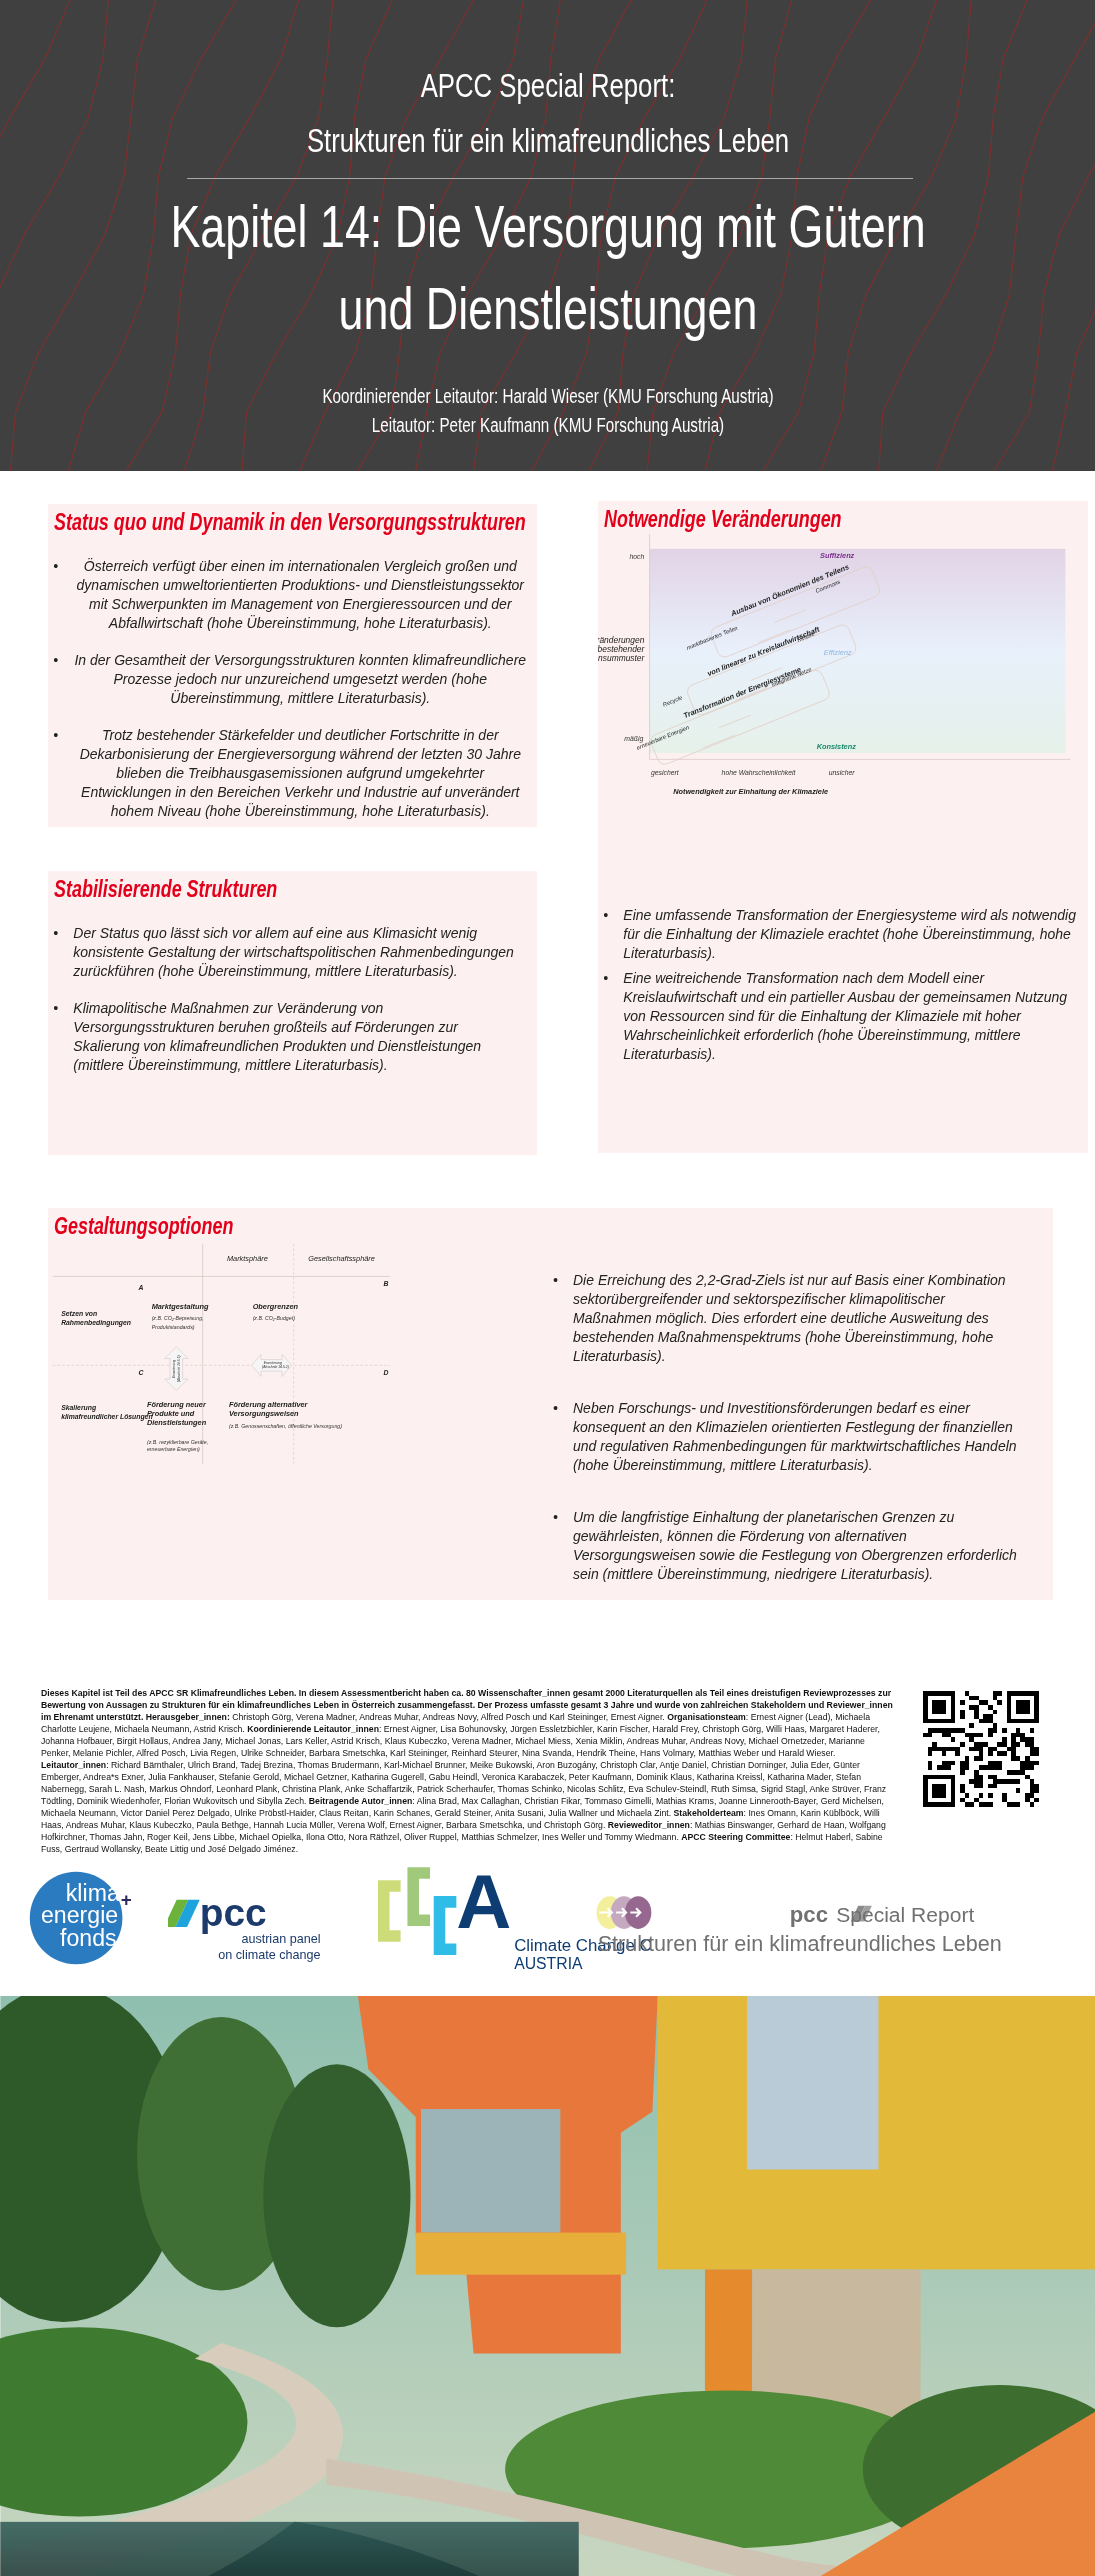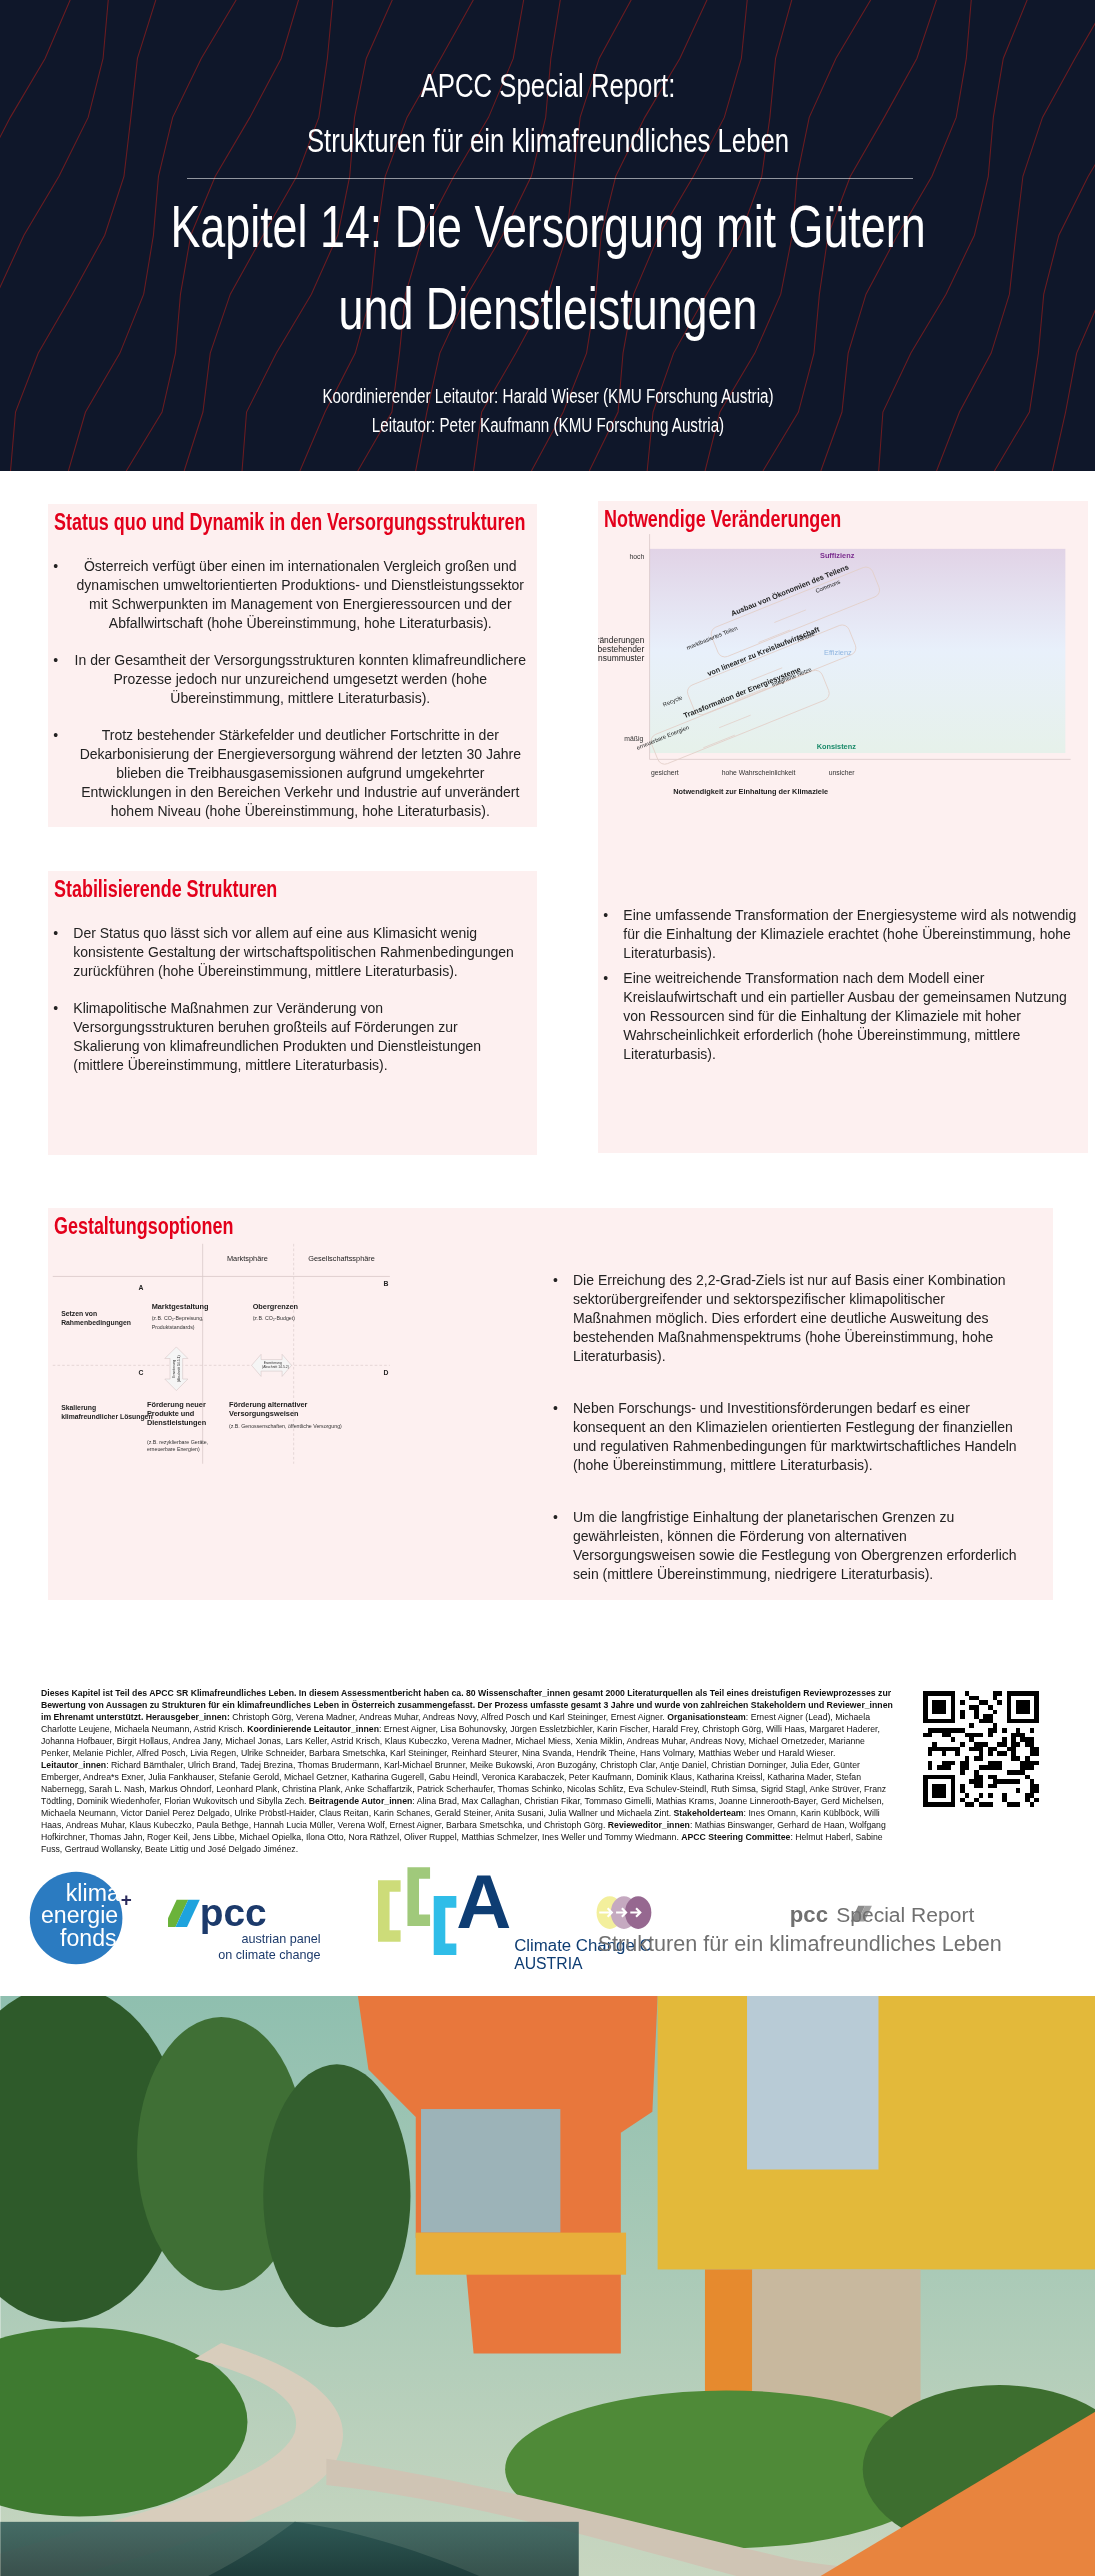--- a/index.html
+++ b/index.html
@@ -1,32 +1,32 @@
 <!DOCTYPE html>
 <html style="font-size:8.4px"><head>
 <meta charset="utf-8">
 <style>
   * { box-sizing: border-box; margin: 0; padding: 0; }
   html, body { width: 1096px; background: #ffffff; }
   body { font-family: "Liberation Sans", sans-serif; color: #222; position: relative; height: 2576px; overflow: hidden; }
 
   
-  .header { position: absolute; left: 0; top: 0; width: 1096px; height: 471px; background: #0f172a; overflow: hidden; }
+  .header { position: absolute; left: 0; top: 0; width: 1096px; height: 471px; background: #404040; overflow: hidden; }
   .header svg.contours { position: absolute; left: 0; top: 0; }
   .header .txt { position: absolute; left: 0; width: 1096px; text-align: center; color: #fff; font-family: "Liberation Sans", sans-serif; }
   .h-sup1 { top: 67px; font-size: 33px; transform: scaleX(0.78); }
   .h-sup2 { top: 122px; font-size: 33px; transform: scaleX(0.78); }
   .h-rule { position: absolute; left: 187px; width: 726px; top: 178px; height: 1.1px; background: rgba(255,255,255,0.55); }
   .h-t1 { top: 193px; font-size: 59px; transform: scaleX(0.76); }
   .h-t2 { top: 275px; font-size: 59px; transform: scaleX(0.76); }
   .h-a1 { top: 385px; font-size: 20px; transform: scaleX(0.76); }
   .h-a2 { top: 414px; font-size: 20px; transform: scaleX(0.76); }
 
   
-  .panel { position: absolute; background: #fdf0f0; }
+  .panel { position: absolute; background: #fdf0f0; font-style: italic; }
   .panel h2 { position: absolute; left: 6.3px; top: 5.3px; color: #e3001b; font-size: 23px; font-weight: bold; transform-origin: left top; transform: scaleX(0.78); white-space: nowrap; }
   .bullets { position: absolute; list-style: none; }
   .bullets li { position: relative; padding-left: 20px; font-size: 14px; line-height: 19px; color: #222; }
   .bullets li::before { content: "•"; position: absolute; left: 0; top: 0; }
   .bullets li + li { margin-top: 18px; }
 
   #p-status { left: 48px; top: 504px; width: 489px; height: 323px; }
   #p-status .bullets { left: 5.3px; top: 53px; width: 474px; text-align: center; }
 
   #p-stab { left: 48px; top: 871px; width: 489px; height: 284px; }

